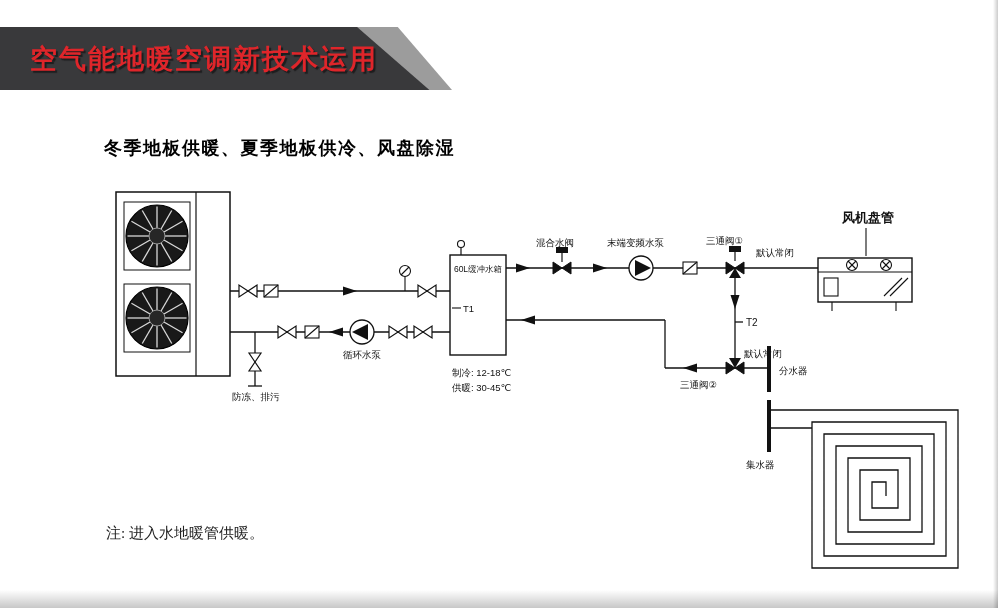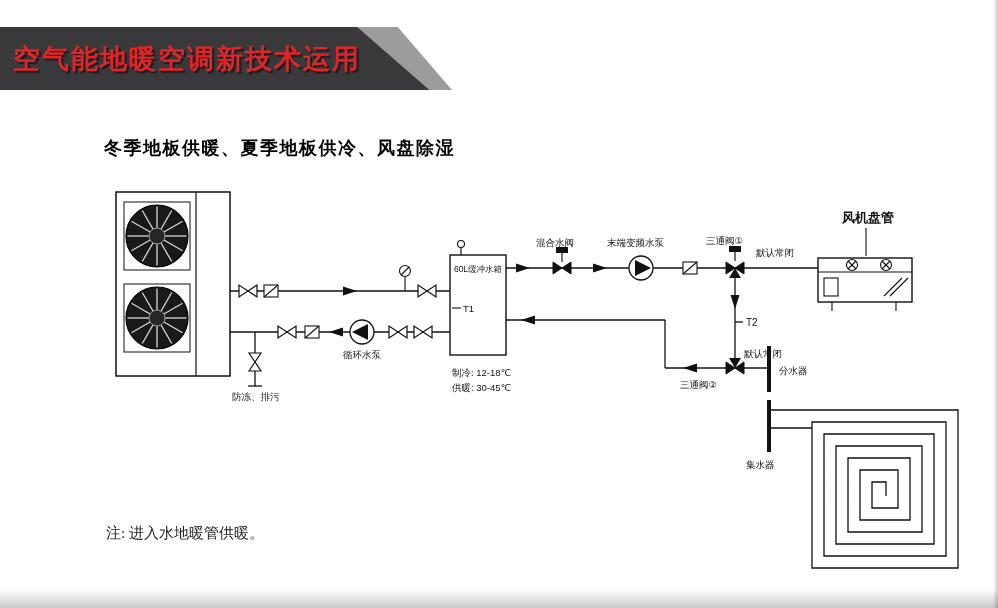--- a/index.html
+++ b/index.html
@@ -6,21 +6,21 @@
   body{
     width:998px;height:608px;position:relative;background:#ffffff;
     font-family:"Liberation Sans","DejaVu Sans",sans-serif;overflow:hidden;
   }
   .banner-wrap{position:absolute;left:0;top:27px;width:452px;height:63px;}
   .banner-back{position:absolute;inset:0;background:#9c9c9c;
     clip-path:polygon(70% 0,88% 0,100% 100%,84% 100%);}
   .banner-main{position:absolute;inset:0;background:#39393b;
     clip-path:polygon(0 0,79% 0,95% 100%,0 100%);display:flex;align-items:center;}
   .banner-title{color:#df252a;font-size:27px;font-weight:bold;letter-spacing:2px;
-    padding-left:13px;text-shadow:2px 2px 1px rgba(0,0,0,.5);white-space:nowrap;}
+    padding-left:30px;text-shadow:2px 2px 1px rgba(0,0,0,.5);white-space:nowrap;}
   .subtitle{position:absolute;left:104px;top:136px;font-family:Liberation Serif, serif;
     font-size:18px;font-weight:bold;color:#000;letter-spacing:1.5px;white-space:nowrap;}
   .note{position:absolute;left:106px;top:524px;font-family:"Liberation Serif","DejaVu Serif",serif;
     font-size:15px;color:#222;}
   .edge-right{position:absolute;right:0;top:0;width:5px;height:100%;
     background:linear-gradient(to right,rgba(0,0,0,0),rgba(0,0,0,0.20));}
   .edge-bottom{position:absolute;left:0;bottom:0;width:100%;height:18px;
     background:linear-gradient(to bottom,rgba(0,0,0,0),rgba(0,0,0,0.22));}
   svg.diagram{position:absolute;left:0;top:0;}
   svg text{font-family:"Liberation Sans","DejaVu Sans",sans-serif;fill:#111;}

